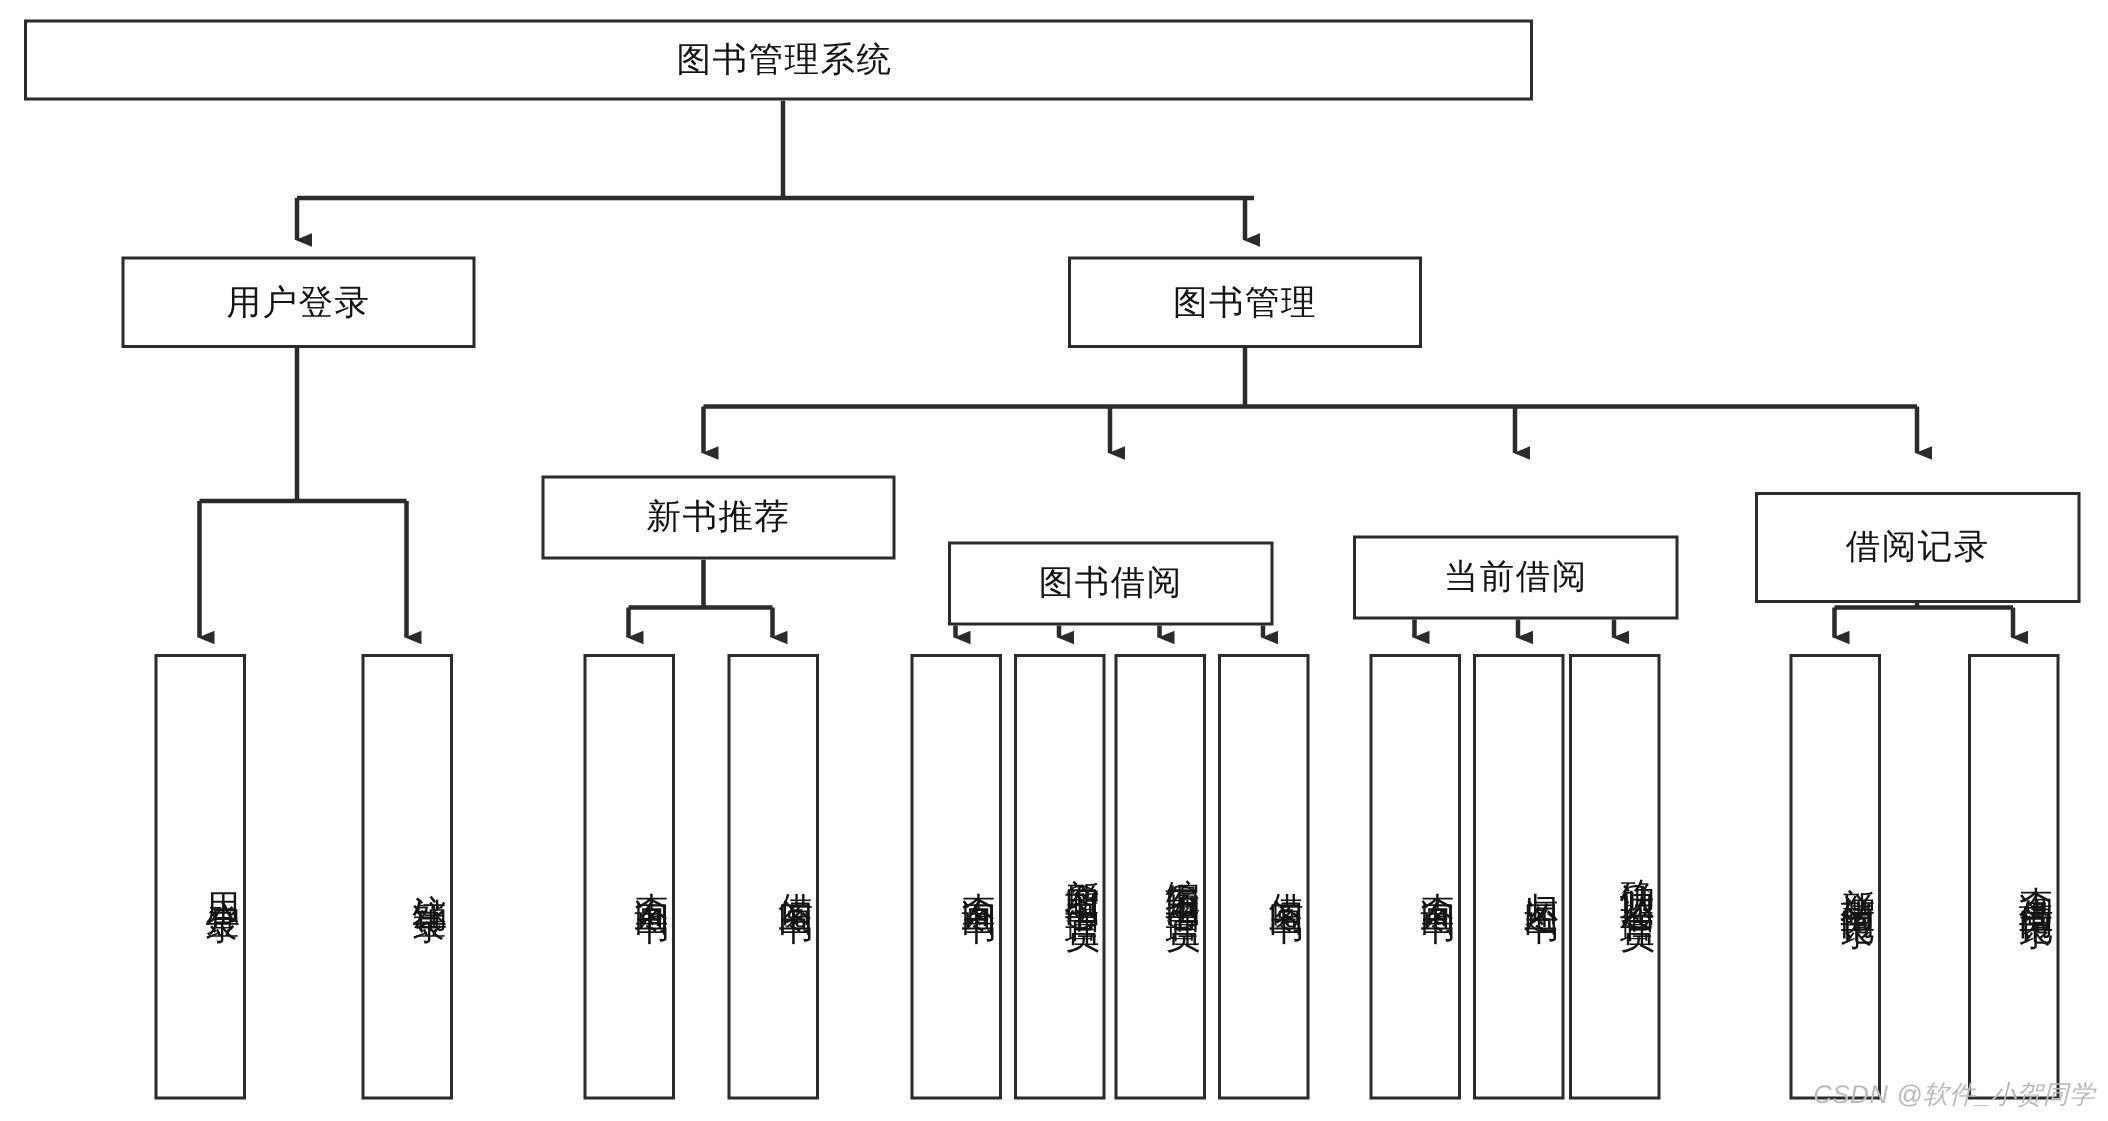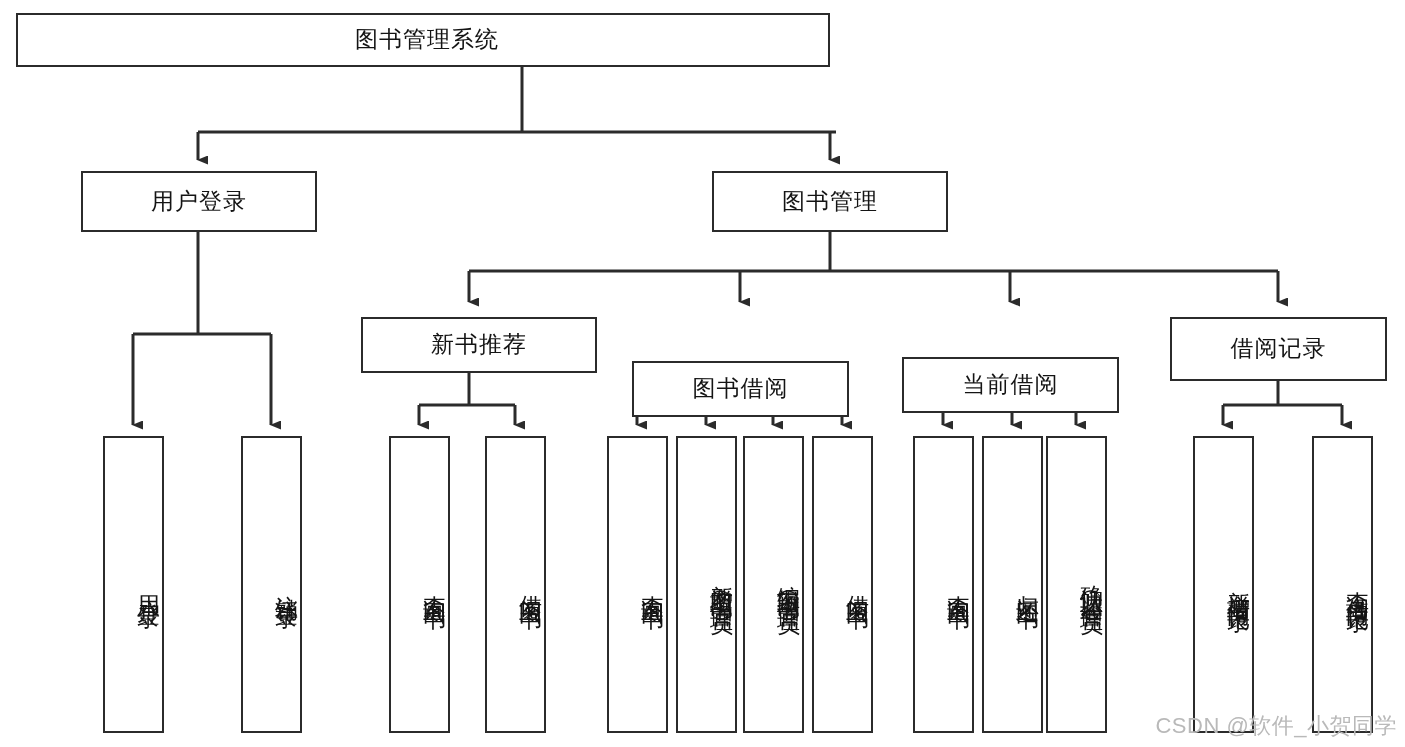--- a/index.html
+++ b/index.html
@@ -61,25 +61,26 @@
   }
   .node-v .vlabel {
     writing-mode: vertical-rl;
     text-orientation: upright;
     display: block;
   }
   .watermark {
     position: absolute;
     right: 8px;
     bottom: 6px;
-    font-size: 22px;
+    font-size: 17px;
     color: #b9b9b9;
     letter-spacing: 0.5px;
     z-index: 5;
     white-space: nowrap;
+    font-style: italic;
   }
 </style>
 </head>
 <body>
 
 <div id="diagram-root">
 
   <svg id="edge-layer" viewBox="0 0 1405 747" width="1405" height="747" xmlns="http://www.w3.org/2000/svg">
     <defs>
       <marker id="arrowhead" markerWidth="9" markerHeight="11" refX="4.5" refY="10" orient="auto" markerUnits="userSpaceOnUse">
@@ -124,41 +125,41 @@
       <path d="M1012,405 L1012,425" marker-end="url(#arrowhead)"></path>
       <path d="M1076,405 L1076,425" marker-end="url(#arrowhead)"></path>
 
       <path d="M1278,373 L1278,405"></path>
       <path d="M1223,405 L1342,405"></path>
       <path d="M1223,405 L1223,425" marker-end="url(#arrowhead)"></path>
       <path d="M1342,405 L1342,425" marker-end="url(#arrowhead)"></path>
     </g>
   </svg>
 
-  <div class="node node-h node-root" style="left:16px; top:13px; width:814px; height:54px;padding-left:14px;">
+  <div class="node node-h node-root" style="left:16px; top:13px; width:1006px; height:54px;padding-left:14px;">
     <span>图书管理系统</span>
   </div>
 
   <div class="node node-h" style="left:81px; top:171px; width:236px; height:61px;">
     <span>用户登录</span>
   </div>
   <div class="node node-h" style="left:712px; top:171px; width:236px; height:61px;">
     <span>图书管理</span>
   </div>
 
   <div class="node node-h" style="left:361px; top:317px; width:236px; height:56px;">
     <span>新书推荐</span>
   </div>
   <div class="node node-h" style="left:632px; top:317px; width:217px; height:56px;margin-top:44px;">
     <span>图书借阅</span>
   </div>
   <div class="node node-h" style="left:902px; top:317px; width:217px; height:56px;margin-top:40px;">
     <span>当前借阅</span>
   </div>
-  <div class="node node-h" style="left:1170px; top:317px; width:217px; height:64px;text-align:right;">
+  <div class="node node-h" style="left:1170px; top:328px; width:217px; height:74px;text-align:right;">
     <span>借阅记录</span>
   </div>
 
   <div class="node node-v" style="left:103px; top:436px; width:61px; height:297px;">
     <span class="vlabel">用户登录</span>
   </div>
   <div class="node node-v" style="left:241px; top:436px; width:61px; height:297px;">
     <span class="vlabel">注销登录</span>
   </div>
 

